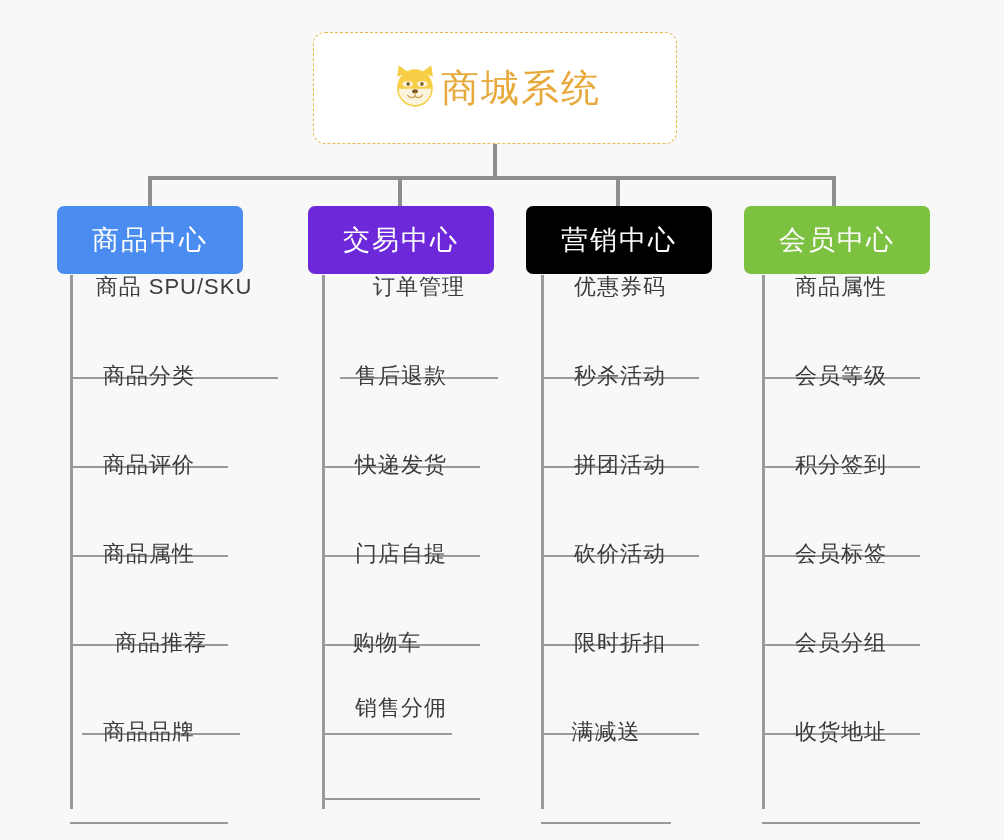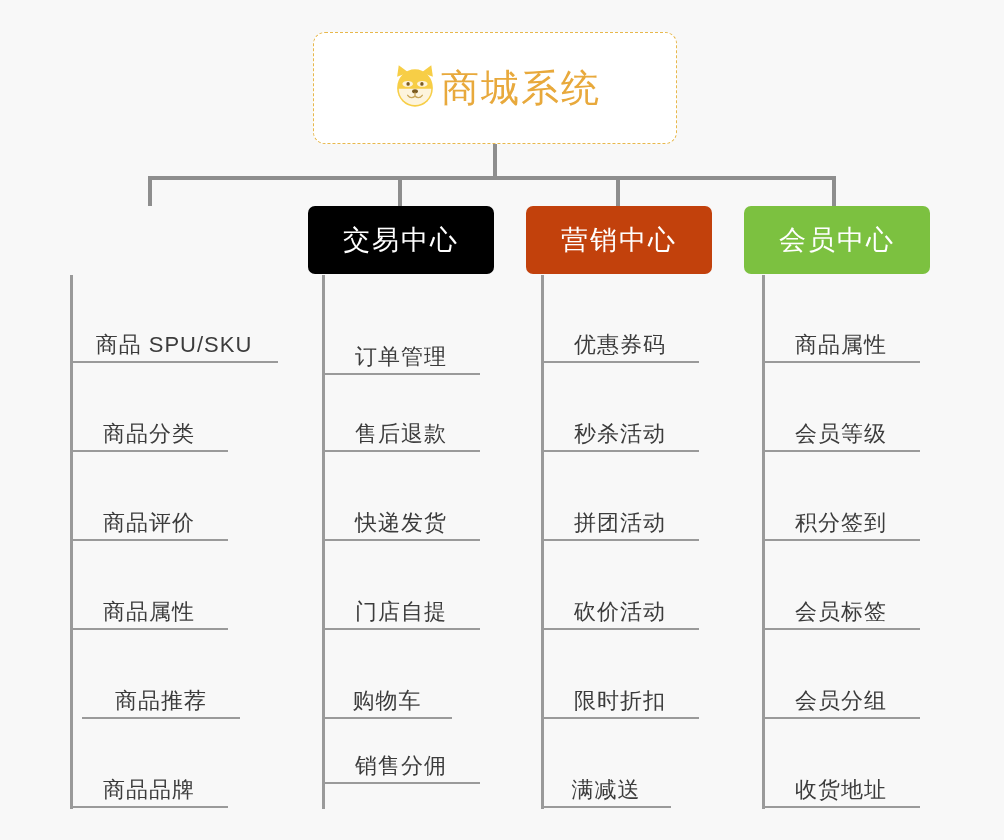--- a/index.html
+++ b/index.html
@@ -81,24 +81,23 @@
   .leaf-trunk {
     position: absolute;
     left: 0;
     top: 0;
     width: 3px;
     background: #9a9a9a;
   }
   .leaf-item {
     position: absolute;
     left: 0;
-    height: 88px;
+    height: 104px;
     box-sizing: border-box;
     display: flex;
-    align-items: flex-end;
     justify-content: center;
     padding-bottom: 2px;
     border-bottom: 2px solid #9a9a9a;
   }
   .leaf-label {
     font-size: 22px;
     color: #3c3c3c;
     letter-spacing: 1px;
     white-space: nowrap;
     padding: 0 14px 2px 14px;
@@ -135,24 +134,27 @@
 
   <div class="line v-line" style="left: 493px; top: 144px; height: 35px; background: rgb(142, 142, 142);"></div>
 
   <div class="line h-line" style="left: 150px; top: 176px; width: 684px; background: rgb(142, 142, 142);"></div>
 
   <div class="line v-line" style="left: 148px; top: 176px; height: 30px; background: rgb(142, 142, 142);"></div>
   <div class="line v-line" style="left: 398px; top: 176px; height: 30px; background: rgb(142, 142, 142);"></div>
   <div class="line v-line" style="left: 616px; top: 176px; height: 30px; background: rgb(142, 142, 142);"></div>
   <div class="line v-line" style="left: 832px; top: 176px; height: 30px; background: rgb(142, 142, 142);"></div>
 
-  <div class="cat-box" style="left: 308px; top: 206px; width: 186px; background: #000000;">
+  <div class="cat-box" style="left: 57px; top: 206px; width: 186px; background: rgb(74, 140, 240);">
+    <span>商品中心</span>
+  </div>
+  <div class="cat-box" style="left: 308px; top: 206px; width: 186px; background: #6d28d9;">
     <span>交易中心</span>
   </div>
-  <div class="cat-box" style="left: 526px; top: 206px; width: 186px; background: #c2410c;">
+  <div class="cat-box" style="left: 526px; top: 206px; width: 186px; background: #000000;">
     <span>营销中心</span>
   </div>
   <div class="cat-box" style="left: 744px; top: 206px; width: 186px; background: rgb(124, 193, 64);">
     <span>会员中心</span>
   </div>
 
   <div class="leaf-col" style="left:70px; width:220px;">
     <div class="leaf-trunk" style="height:534px;"></div>
     <div class="leaf-item" style="top:0px;   width:208px;">
         <span class="leaf-label">商品 SPU/SKU</span>
@@ -169,21 +171,21 @@
     <div class="leaf-item" style="top:356px; width:158px;margin-left:12px;">
         <span class="leaf-label">商品推荐</span>
       </div>
     <div class="leaf-item" style="top:445px; width:158px;">
         <span class="leaf-label">商品品牌</span>
       </div>
   </div>
 
   <div class="leaf-col" style="left:322px; width:180px;">
     <div class="leaf-trunk" style="height:534px;"></div>
-    <div class="leaf-item" style="top:12px;   width:158px;">
+    <div class="leaf-item" style="top:0px;   width:158px;margin-left:18px;">
         <span class="leaf-label">订单管理</span>
       </div>
     <div class="leaf-item" style="top:89px;  width:158px;">
         <span class="leaf-label">售后退款</span>
       </div>
     <div class="leaf-item" style="top:178px; width:158px;">
         <span class="leaf-label">快递发货</span>
       </div>
     <div class="leaf-item" style="top:267px; width:158px;">
         <span class="leaf-label">门店自提</span>

